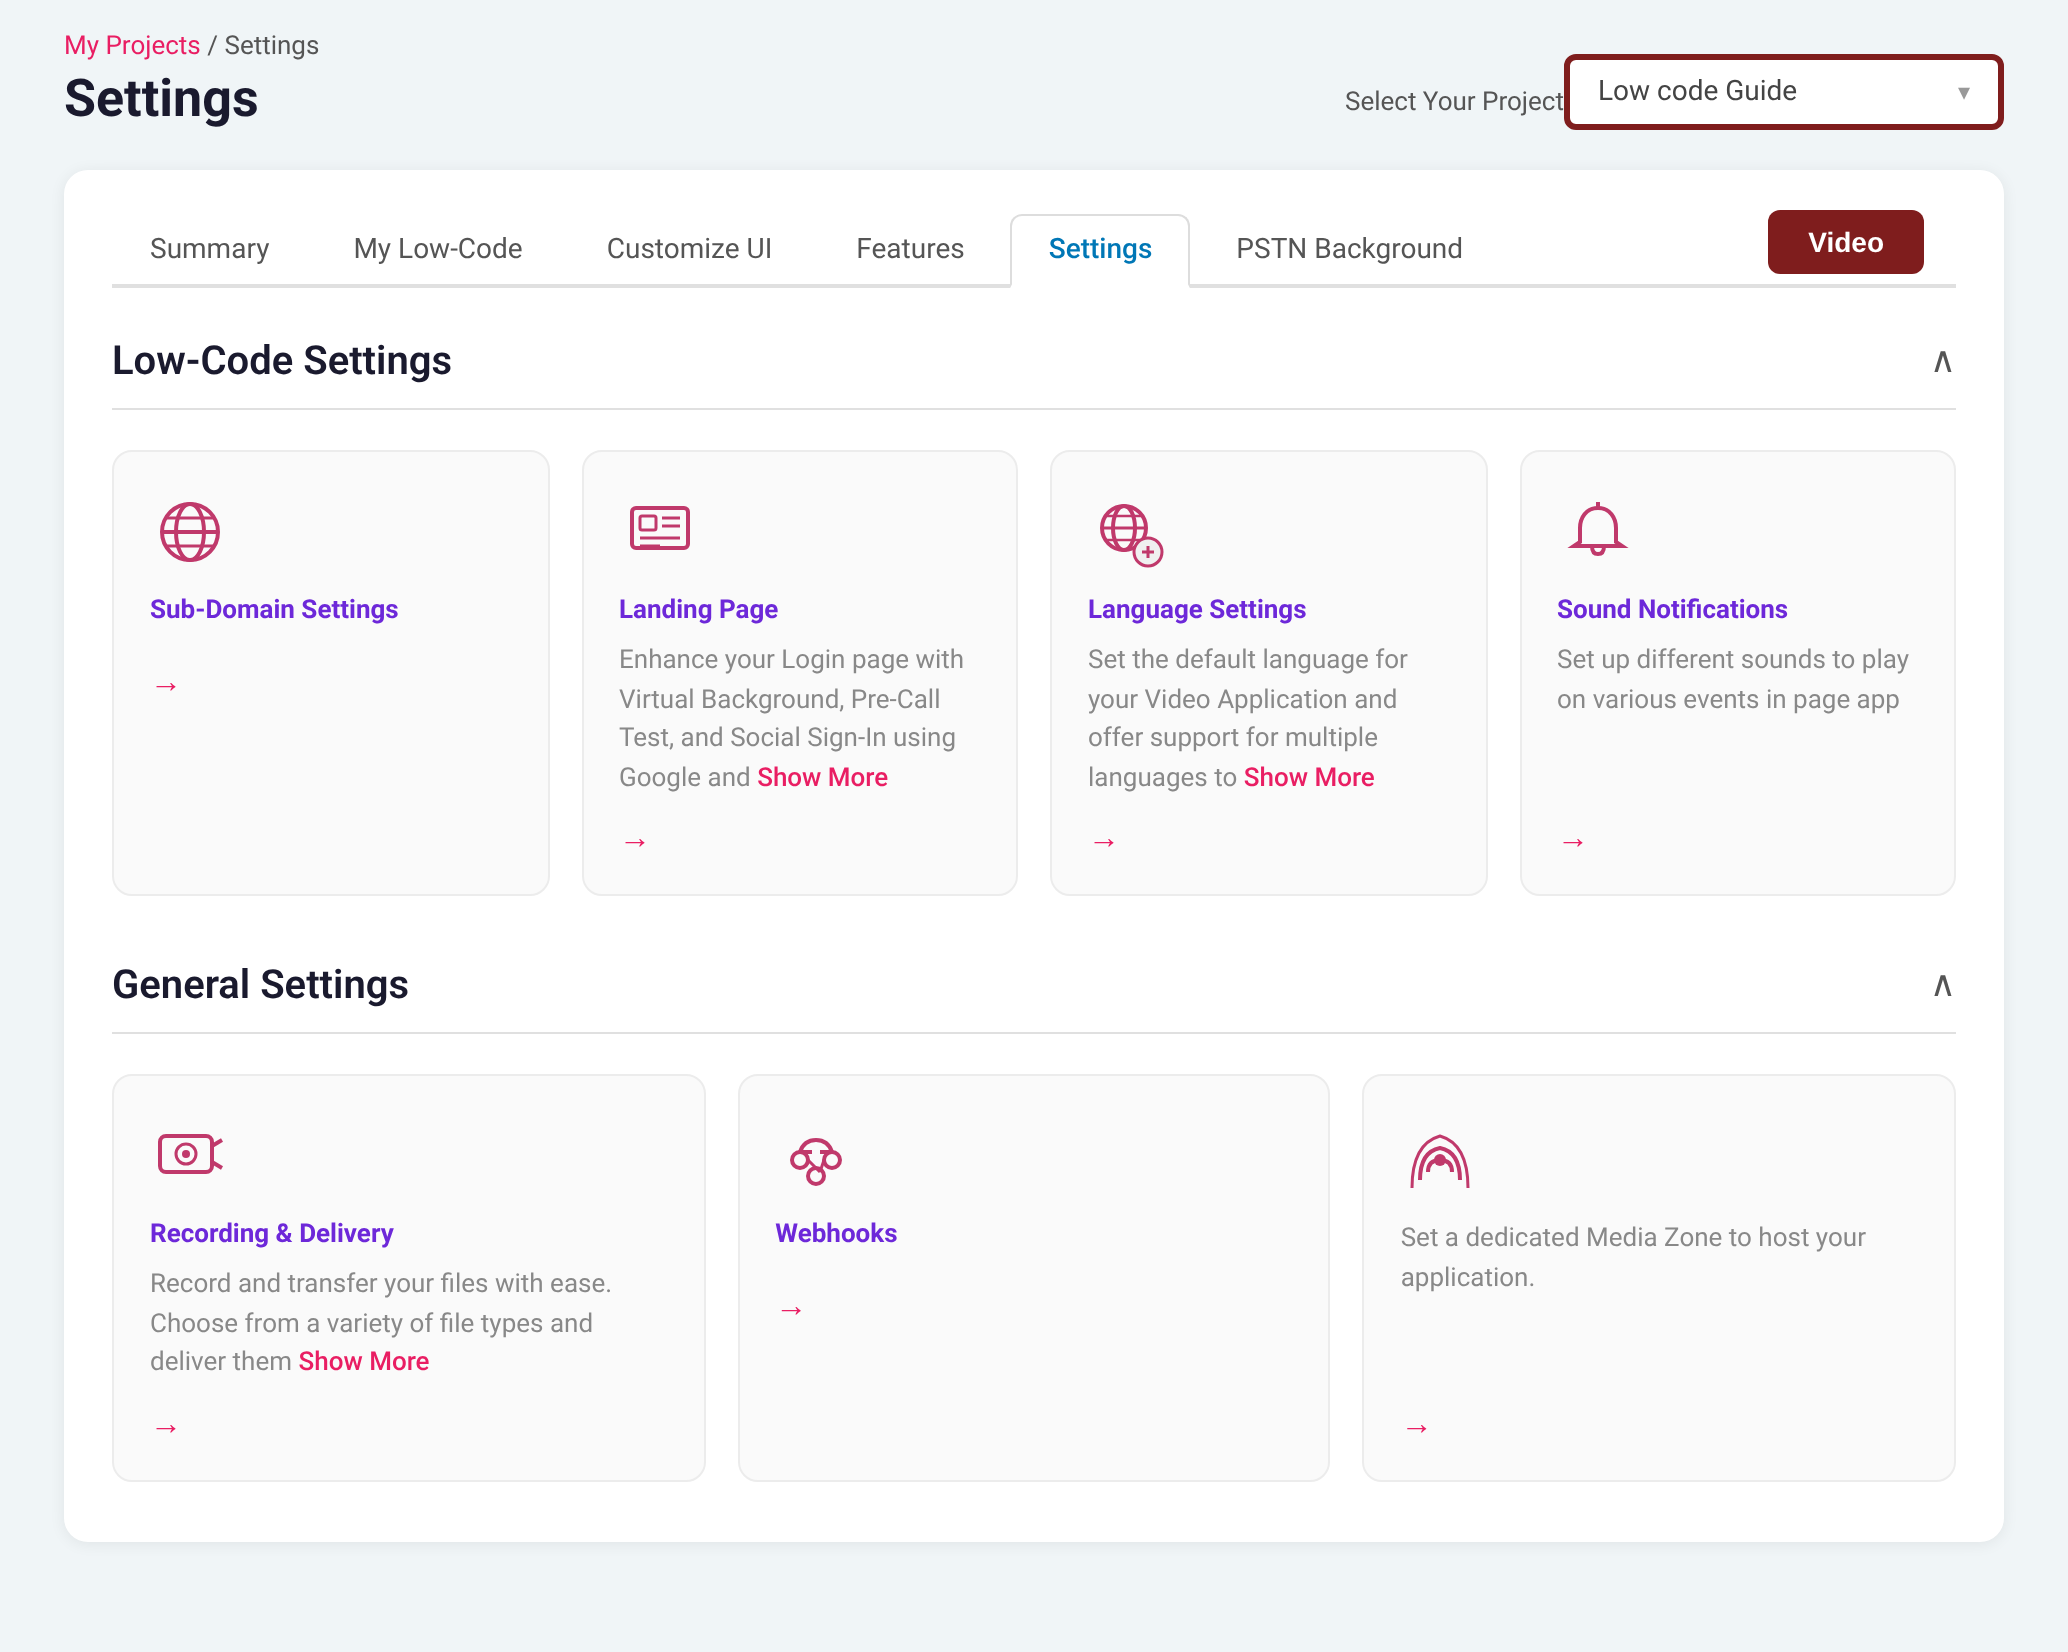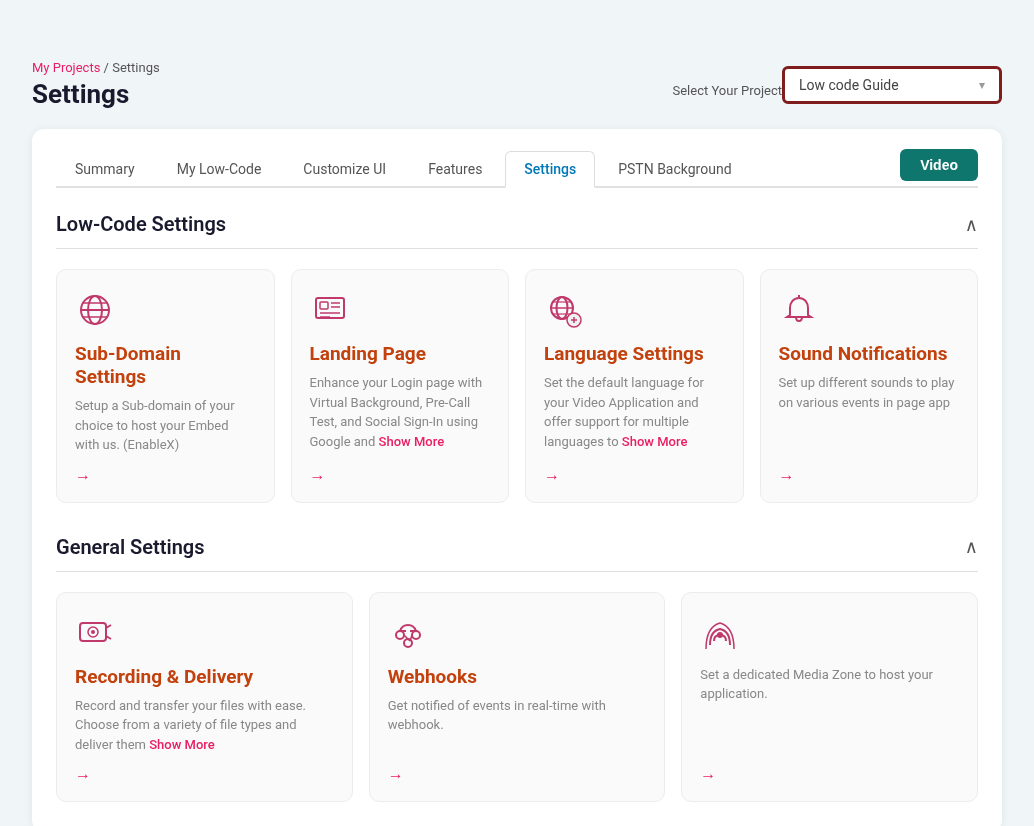--- a/index.html
+++ b/index.html
@@ -6,22 +6,21 @@
     body {
       font-family: -apple-system, BlinkMacSystemFont, 'Segoe UI', Roboto, sans-serif;
       background: #f0f5f7;
       color: #333;
       min-height: 826px;
     }
     .page-header {
       padding: 16px 32px 0 32px;
       display: flex;
       justify-content: space-between;
-      align-items: center;
-      margin-top: 44px;
+      align-items: flex-end;
     }
     .breadcrumb {
       font-size: 13px;
       color: #e91e63;
       margin-bottom: 4px;
     }
     .breadcrumb span {
       color: #555;
     }
     .page-title {
@@ -60,22 +59,22 @@
       margin: 20px 32px;
       background: white;
       border-radius: 12px;
       box-shadow: 0 1px 8px rgba(0,0,0,0.07);
       padding: 20px 24px 30px 24px;
       position: relative;
     }
     .video-btn {
       position: absolute;
       top: 20px;
-      right: 24px;
-      background: #0f766e;
+      right: 40px;
+      background: #7f1d1d;
       color: white;
       border: none;
       border-radius: 6px;
       padding: 8px 20px;
       font-size: 14px;
       font-weight: 600;
       cursor: pointer;
     }
     .tabs {
       display: flex;
@@ -148,23 +147,23 @@
     .card-icon {
       width: 40px;
       height: 40px;
       margin-bottom: 12px;
     }
     .card-icon svg {
       width: 100%;
       height: 100%;
     }
     .card-title {
-      font-size: 19px;
+      font-size: 13px;
       font-weight: 700;
-      color: #c2410c;
+      color: #6d28d9;
       margin-bottom: 8px;
     }
     .card-desc {
       font-size: 13px;
       color: #888;
       line-height: 1.5;
       flex: 1;
     }
     .show-more {
       color: #e91e63;
@@ -224,21 +223,20 @@
         <div class="card-icon">
           <svg viewBox="0 0 40 40" fill="none" xmlns="http://www.w3.org/2000/svg">
             <circle cx="20" cy="20" r="14" stroke="#c0396b" stroke-width="2"></circle>
             <ellipse cx="20" cy="20" rx="7" ry="14" stroke="#c0396b" stroke-width="2"></ellipse>
             <line x1="6" y1="20" x2="34" y2="20" stroke="#c0396b" stroke-width="2"></line>
             <line x1="8" y1="13" x2="32" y2="13" stroke="#c0396b" stroke-width="1.5"></line>
             <line x1="8" y1="27" x2="32" y2="27" stroke="#c0396b" stroke-width="1.5"></line>
           </svg>
         </div>
         <div class="card-title">Sub-Domain Settings</div>
-        <div class="card-desc">Setup a Sub-domain of your choice to host your Embed with us. (EnableX)</div>
         <span class="card-arrow">→</span>
       </div>
 
       <div class="card">
         <div class="card-icon">
           <svg viewBox="0 0 40 40" fill="none" xmlns="http://www.w3.org/2000/svg">
             <rect x="6" y="8" width="28" height="20" rx="2" stroke="#c0396b" stroke-width="2"></rect>
             <rect x="10" y="12" width="8" height="7" rx="1" stroke="#c0396b" stroke-width="1.5"></rect>
             <line x1="21" y1="13" x2="30" y2="13" stroke="#c0396b" stroke-width="1.5"></line>
             <line x1="21" y1="17" x2="30" y2="17" stroke="#c0396b" stroke-width="1.5"></line>
@@ -314,21 +312,20 @@
             <path d="M20 12 Q14 12 12 18 L18 18" stroke="#c0396b" stroke-width="2" fill="none"></path>
             <path d="M20 12 Q26 12 28 18 L22 18" stroke="#c0396b" stroke-width="2" fill="none"></path>
             <circle cx="12" cy="22" r="4" stroke="#c0396b" stroke-width="2"></circle>
             <circle cx="28" cy="22" r="4" stroke="#c0396b" stroke-width="2"></circle>
             <circle cx="20" cy="30" r="4" stroke="#c0396b" stroke-width="2"></circle>
             <line x1="16" y1="22" x2="22" y2="28" stroke="#c0396b" stroke-width="1.5"></line>
             <line x1="24" y1="22" x2="22" y2="28" stroke="#c0396b" stroke-width="1.5"></line>
           </svg>
         </div>
         <div class="card-title">Webhooks</div>
-        <div class="card-desc">Get notified of events in real-time with webhook.</div>
         <span class="card-arrow">→</span>
       </div>
 
       <div class="card">
         <div class="card-icon">
           <svg viewBox="0 0 40 40" fill="none" xmlns="http://www.w3.org/2000/svg">
             <circle cx="20" cy="22" r="3" fill="#c0396b"></circle>
             <path d="M14 28 Q14 22 20 22 Q26 22 26 28" stroke="#c0396b" stroke-width="2" fill="none"></path>
             <path d="M10 32 Q10 18 20 16 Q30 18 30 32" stroke="#c0396b" stroke-width="2" fill="none"></path>
             <path d="M6 36 Q6 14 20 10 Q34 14 34 36" stroke="#c0396b" stroke-width="1.5" fill="none"></path>

